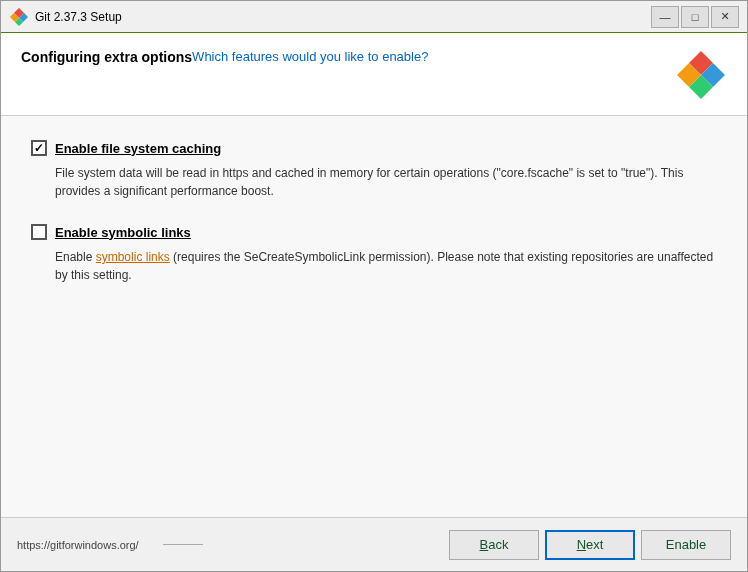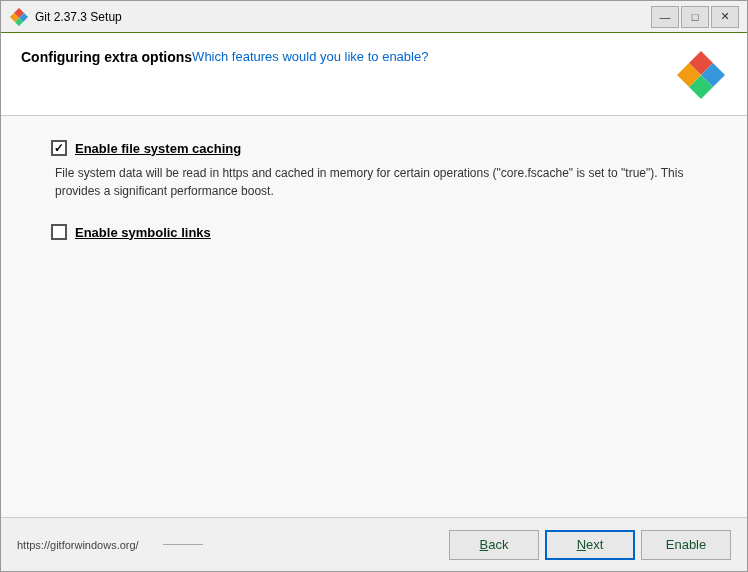--- a/index.html
+++ b/index.html
@@ -98,21 +98,20 @@
       padding: 24px 30px;
       overflow-y: auto;
     }
     .option-group {
       margin-bottom: 24px;
     }
     .option-header {
       display: flex;
       align-items: center;
       margin-bottom: 8px;
-      margin-left: 20px;
     }
     .checkbox-container {
       display: flex;
       align-items: center;
       cursor: pointer;
     }
     .checkbox {
       width: 16px;
       height: 16px;
       border: 2px solid #555;
@@ -256,20 +255,23 @@
       <div class="option-description">File system data will be read in https and cached in memory for certain operations ("core.fscache" is set to "true"). This provides a significant performance boost.</div>
     </div>
 
     <div class="option-group">
       <div class="option-header">
         <label class="checkbox-container">
           <div class="checkbox"></div>
           <span class="option-label">Enable symbolic links</span>
         </label>
       </div>
+      <div class="option-description">
+        <span>Enable </span><a>symbolic links</a><span> (requires the SeCreateSymbolicLink permission). Please note that existing repositories are unaffected by this setting.</span>
+      </div>
     </div>
 
   </div>
 
   <div class="footer">
     <div class="footer-left">
       <span class="footer-url">https://gitforwindows.org/</span>
       <span class="footer-sep"></span>
     </div>
     <div class="footer-buttons">

